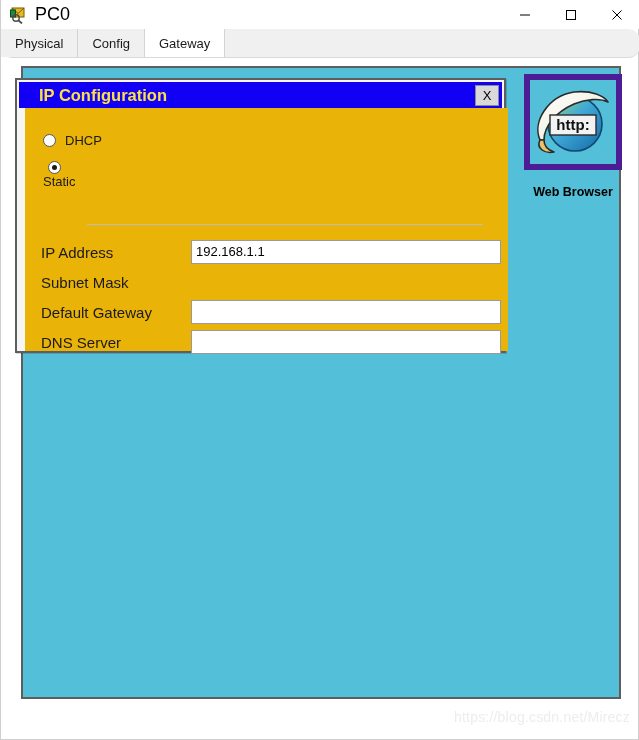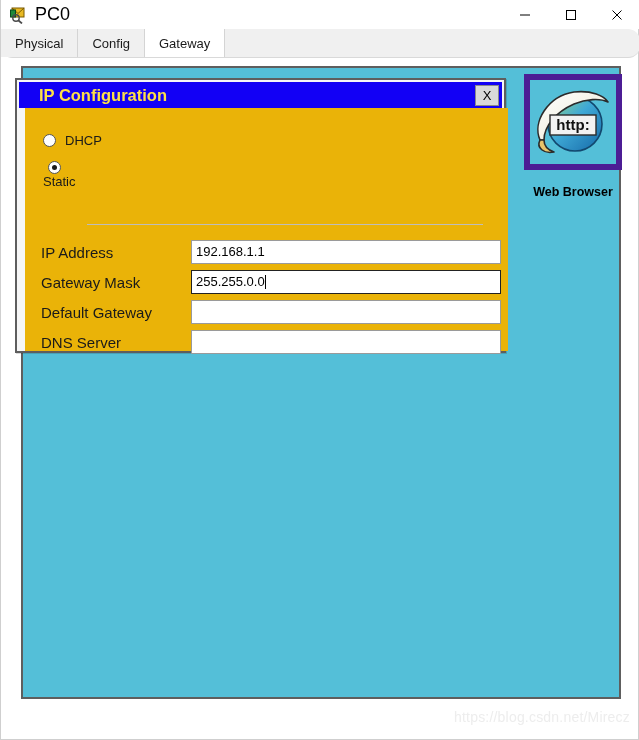--- a/index.html
+++ b/index.html
@@ -362,22 +362,21 @@
       </div>
 
       <div id="separator"></div>
 
       <div class="field-row" style="top:132px;">
         <span class="field-label">IP Address</span>
         <div class="field-input" placeholder="">192.168.1.1</div>
       </div>
 
       <div class="field-row" style="top:162px;">
-        <span class="field-label">Gateway Mask</span>
-        <div class="field-input focused" placeholder=""><span>255.255.0.0</span><span class="caret"></span></div>
+        <span class="field-label">Subnet Mask</span>
       </div>
 
       <div class="field-row" style="top:192px;">
         <span class="field-label">Default Gateway</span>
         <div class="field-input" placeholder=""></div>
       </div>
 
       <div class="field-row" style="top:222px;">
         <span class="field-label">DNS Server</span>
         <div class="field-input" placeholder=""></div>

